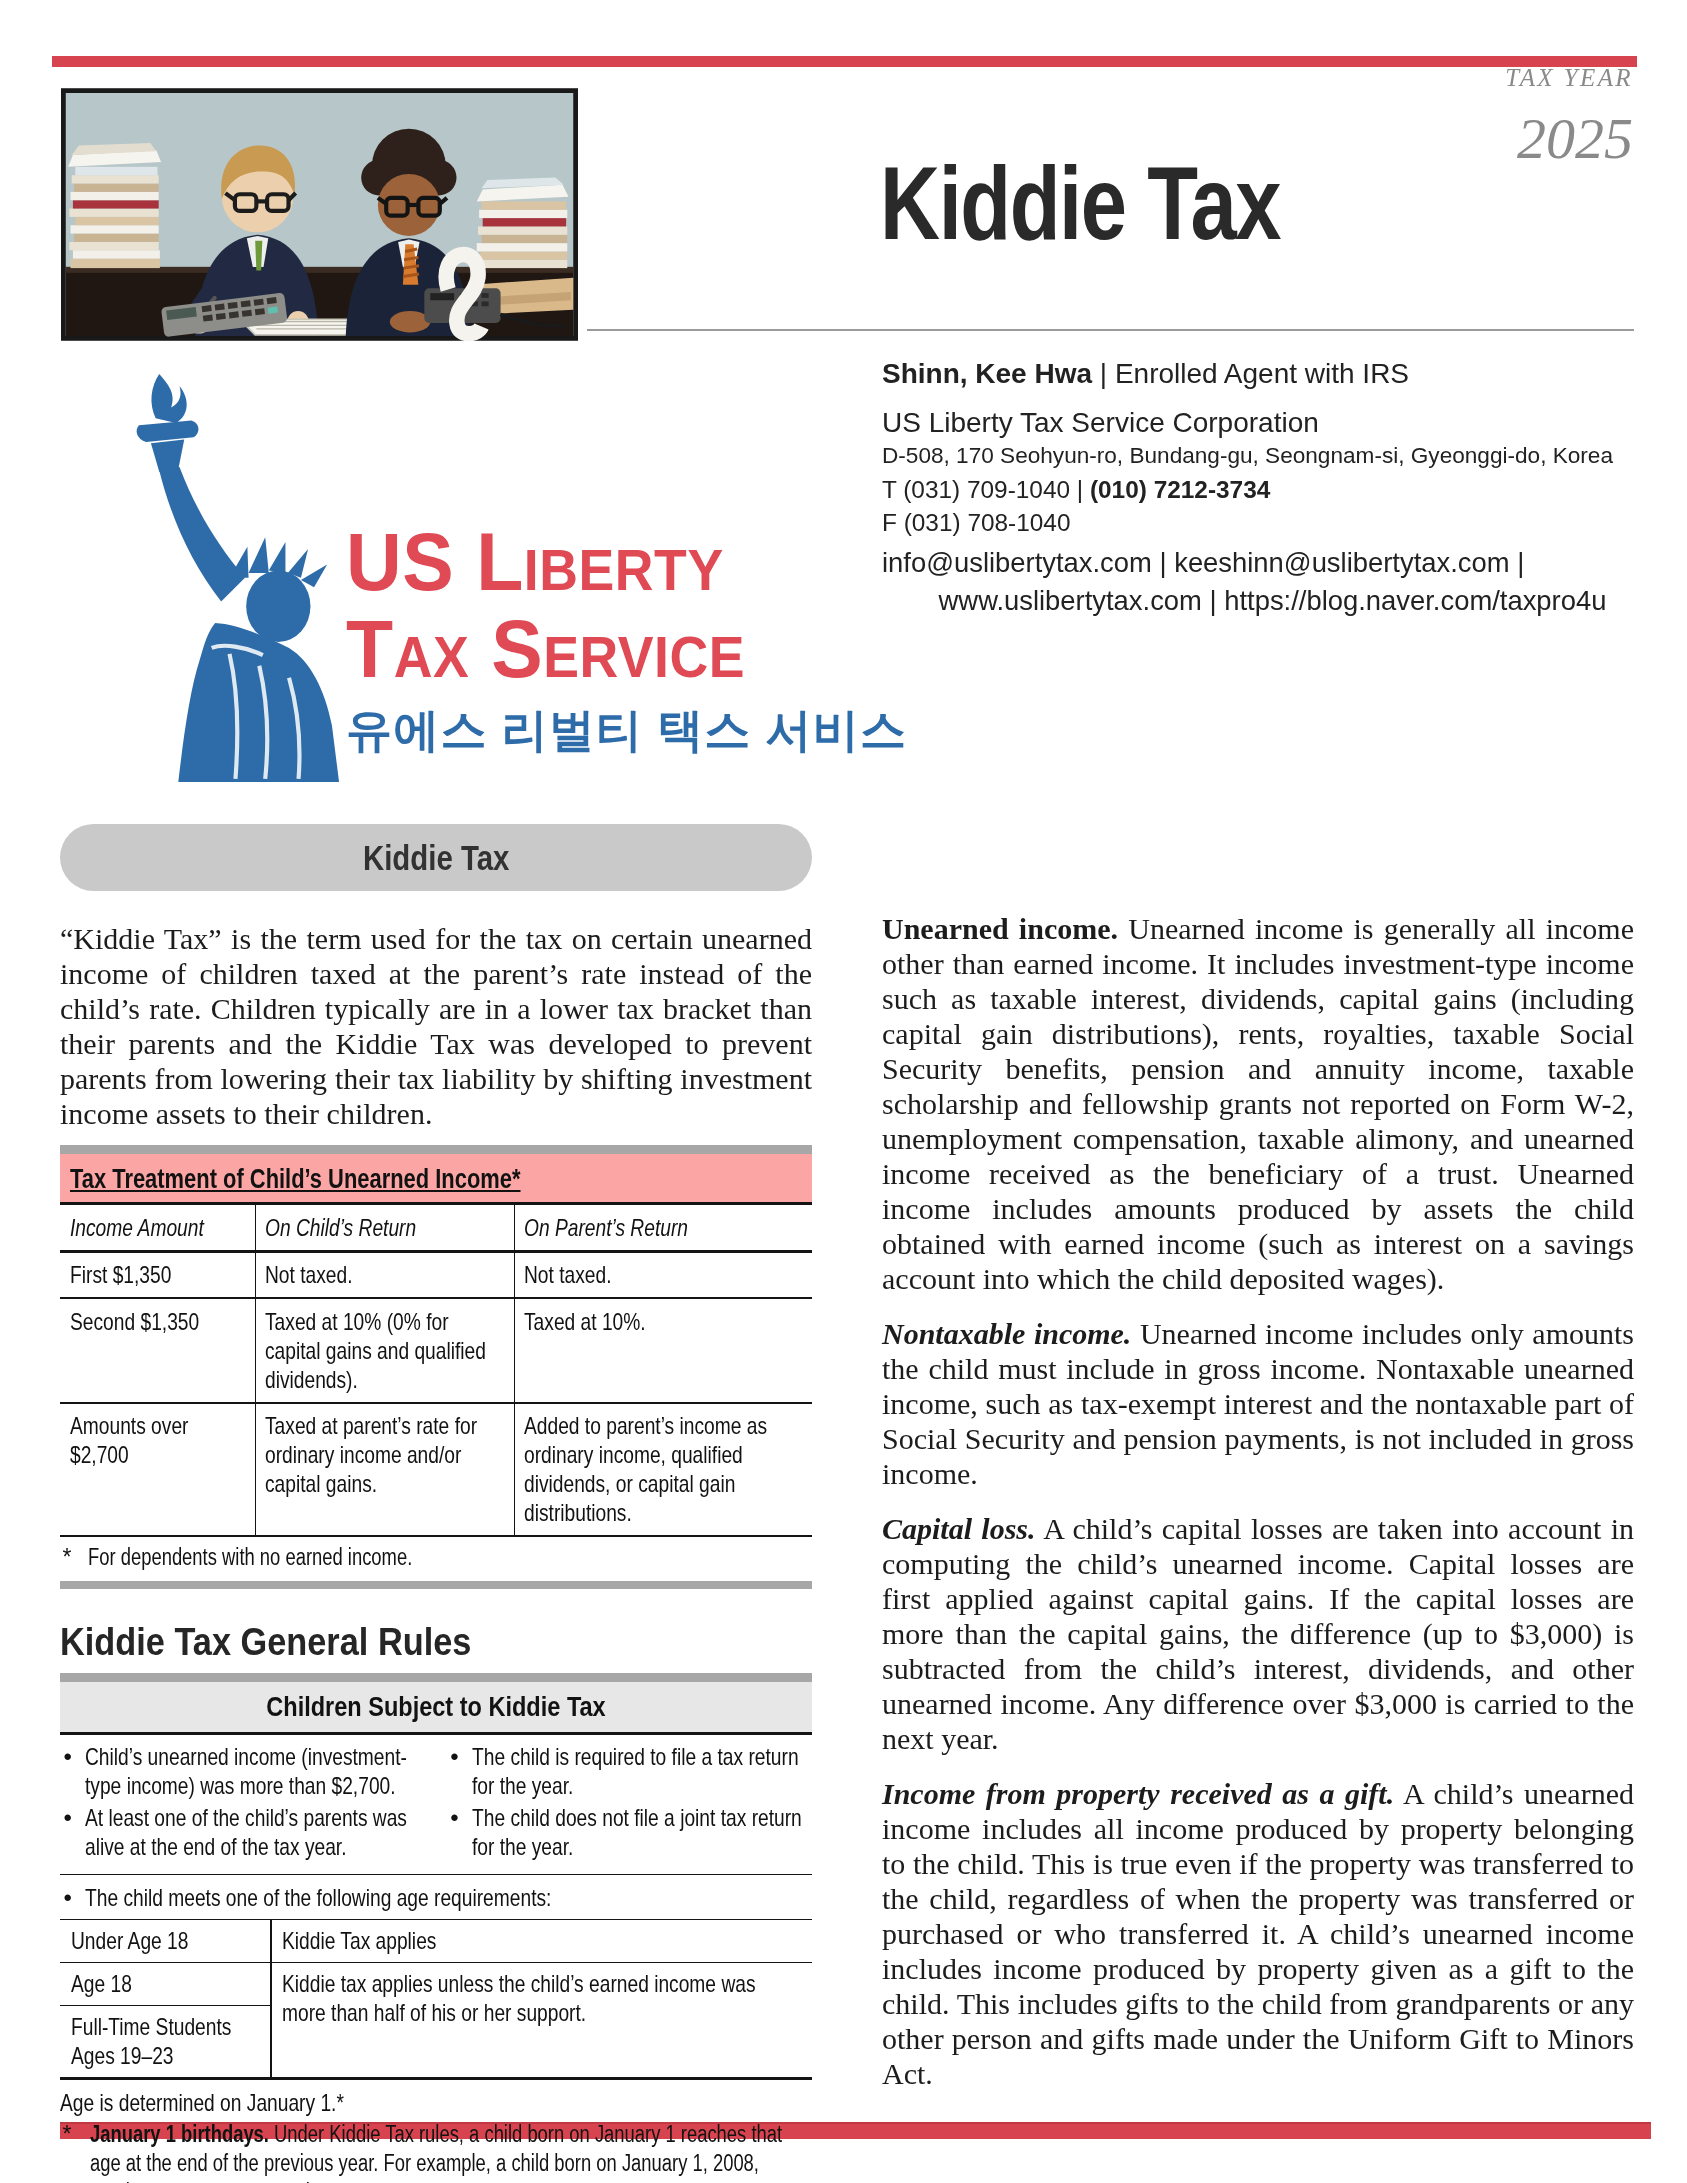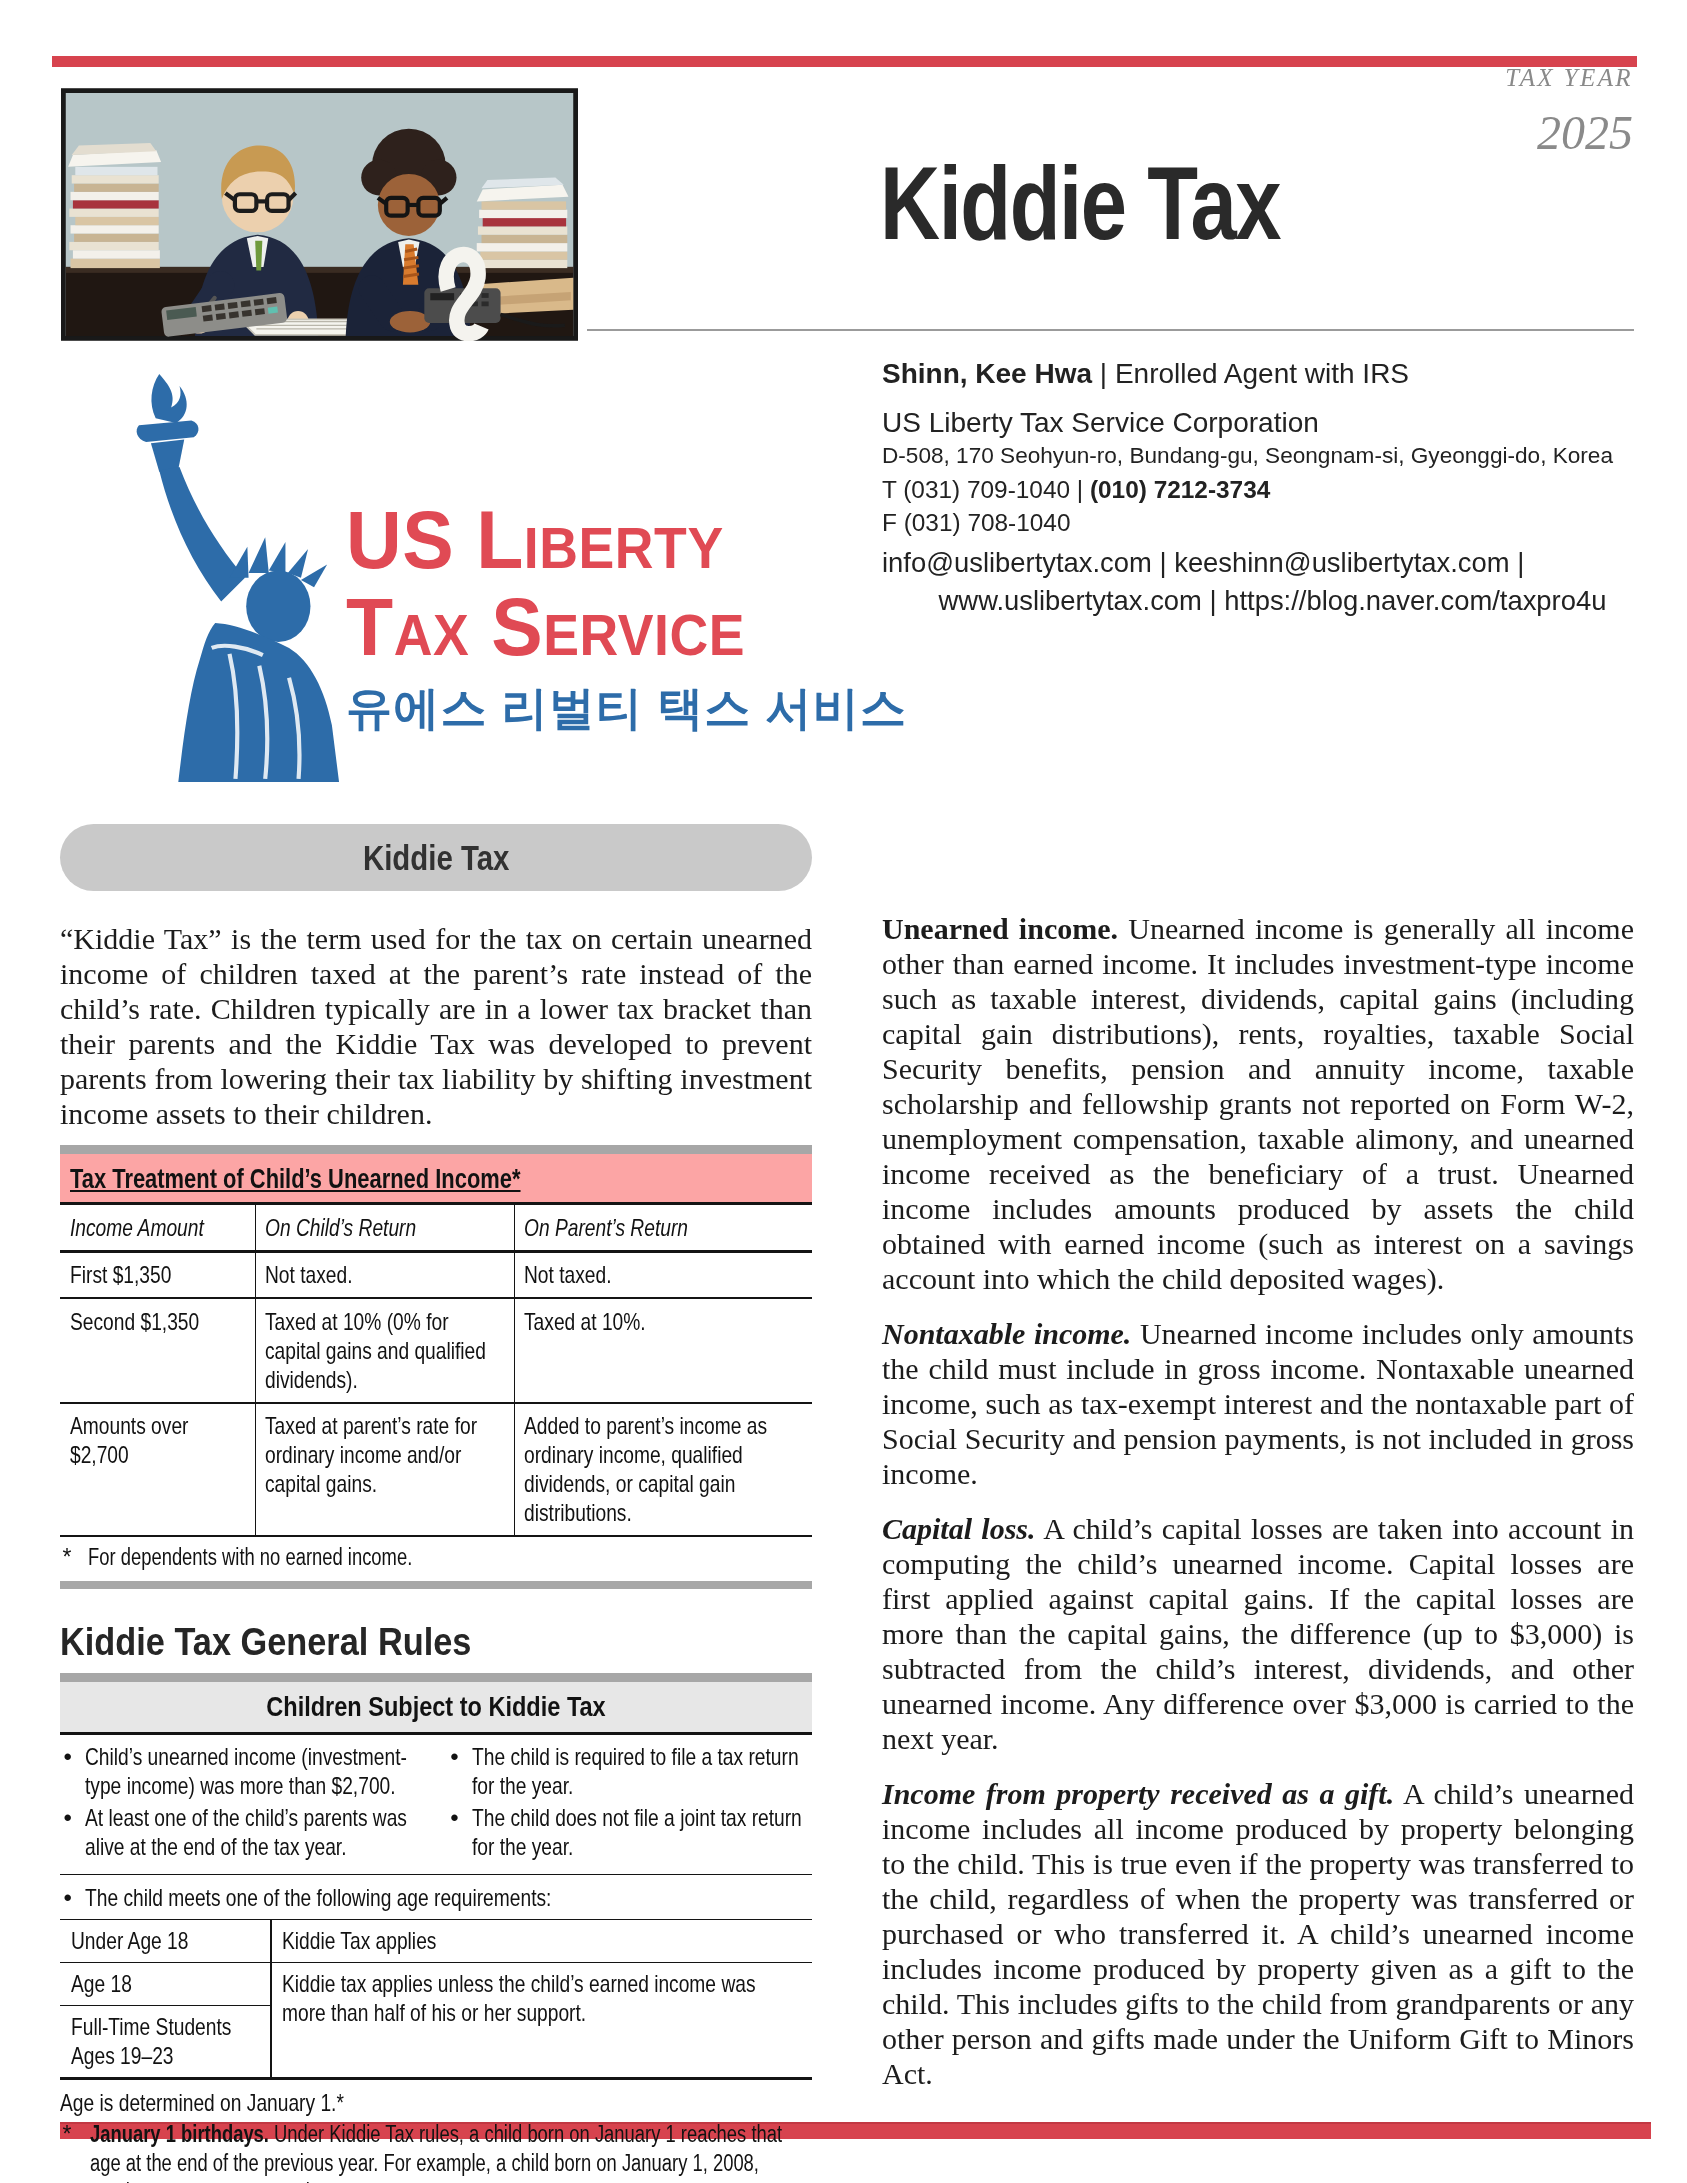--- a/index.html
+++ b/index.html
@@ -11,39 +11,39 @@
   .cndw{display:block;width:125%;transform:scaleX(.8);transform-origin:0 0;}
   .cndc{display:block;transform:scaleX(.84);transform-origin:50% 50%;}
 
   
   .redbar-top{left:52px;top:56px;width:1585px;height:11.3px;background:#d7434e;}
   .redbar-bottom{left:60px;top:2122px;width:1591px;height:15px;background:#d7434e;border-top:2.4px solid #c23843;}
 
   
   .taxyear-wrap{left:1132px;top:64px;width:501px;text-align:right;color:#8a8a8a;font-family:"Liberation Serif",serif;font-style:italic;}
   .taxyear-label{font-size:25px;letter-spacing:2.4px;line-height:27.4px;}
-  .taxyear-value{font-size:48px;line-height:60px;margin-top:12px;}
+  .taxyear-value{font-size:58px;line-height:60px;margin-top:18px;}
   .main-title{left:880px;top:150px;width:834px;font-weight:bold;font-size:104px;line-height:107px;letter-spacing:-1.8px;color:#2a2a2a;transform:scaleX(.8);transform-origin:0 0;white-space:nowrap;}
   .title-rule{left:587px;top:329px;width:1047px;height:1.8px;background:#9b9b9b;}
 
   
   .contact{left:882px;top:360px;width:781px;color:#222;}
   .c-line1{font-size:28px;line-height:28px;margin-bottom:21px;}
   .c-line2{font-size:28px;line-height:28px;margin-bottom:8px;}
   .c-addr{font-size:22.6px;line-height:22.6px;margin-bottom:10px;}
   .c-tel{font-size:24.4px;line-height:24.4px;margin-bottom:9px;}
   .c-fax{font-size:24.4px;line-height:24.4px;margin-bottom:13.7px;}
   .c-mail{font-size:27.4px;line-height:27.4px;margin-bottom:10.7px;}
   .c-web{font-size:27.4px;line-height:27.4px;text-align:center;}
   .bold{font-weight:bold;}
 
   
   .logo{left:89px;top:368px;width:724px;height:414px;}
   .logo-statue{position:absolute;left:0;top:0;}
-  .logo-text{position:absolute;left:257px;top:128px;width:465px;}
+  .logo-text{position:absolute;left:257px;top:150px;width:465px;}
   .logo-l1,.logo-l2{font-variant:small-caps;font-weight:bold;font-size:82px;line-height:87px;color:#e04a54;transform:scaleX(.94);transform-origin:0 0;white-space:nowrap;letter-spacing:0.6px;}
   .logo-kr{margin-top:13px;font-weight:bold;font-size:46px;line-height:50px;color:#2d6ca9;white-space:nowrap;letter-spacing:1.2px;}
 
   
   .hero{left:61px;top:88px;width:517px;height:253px;}
 
   
   .leftcol{left:60px;top:824px;width:752px;}
   .rightcol{left:882px;top:911px;width:752px;}
 

